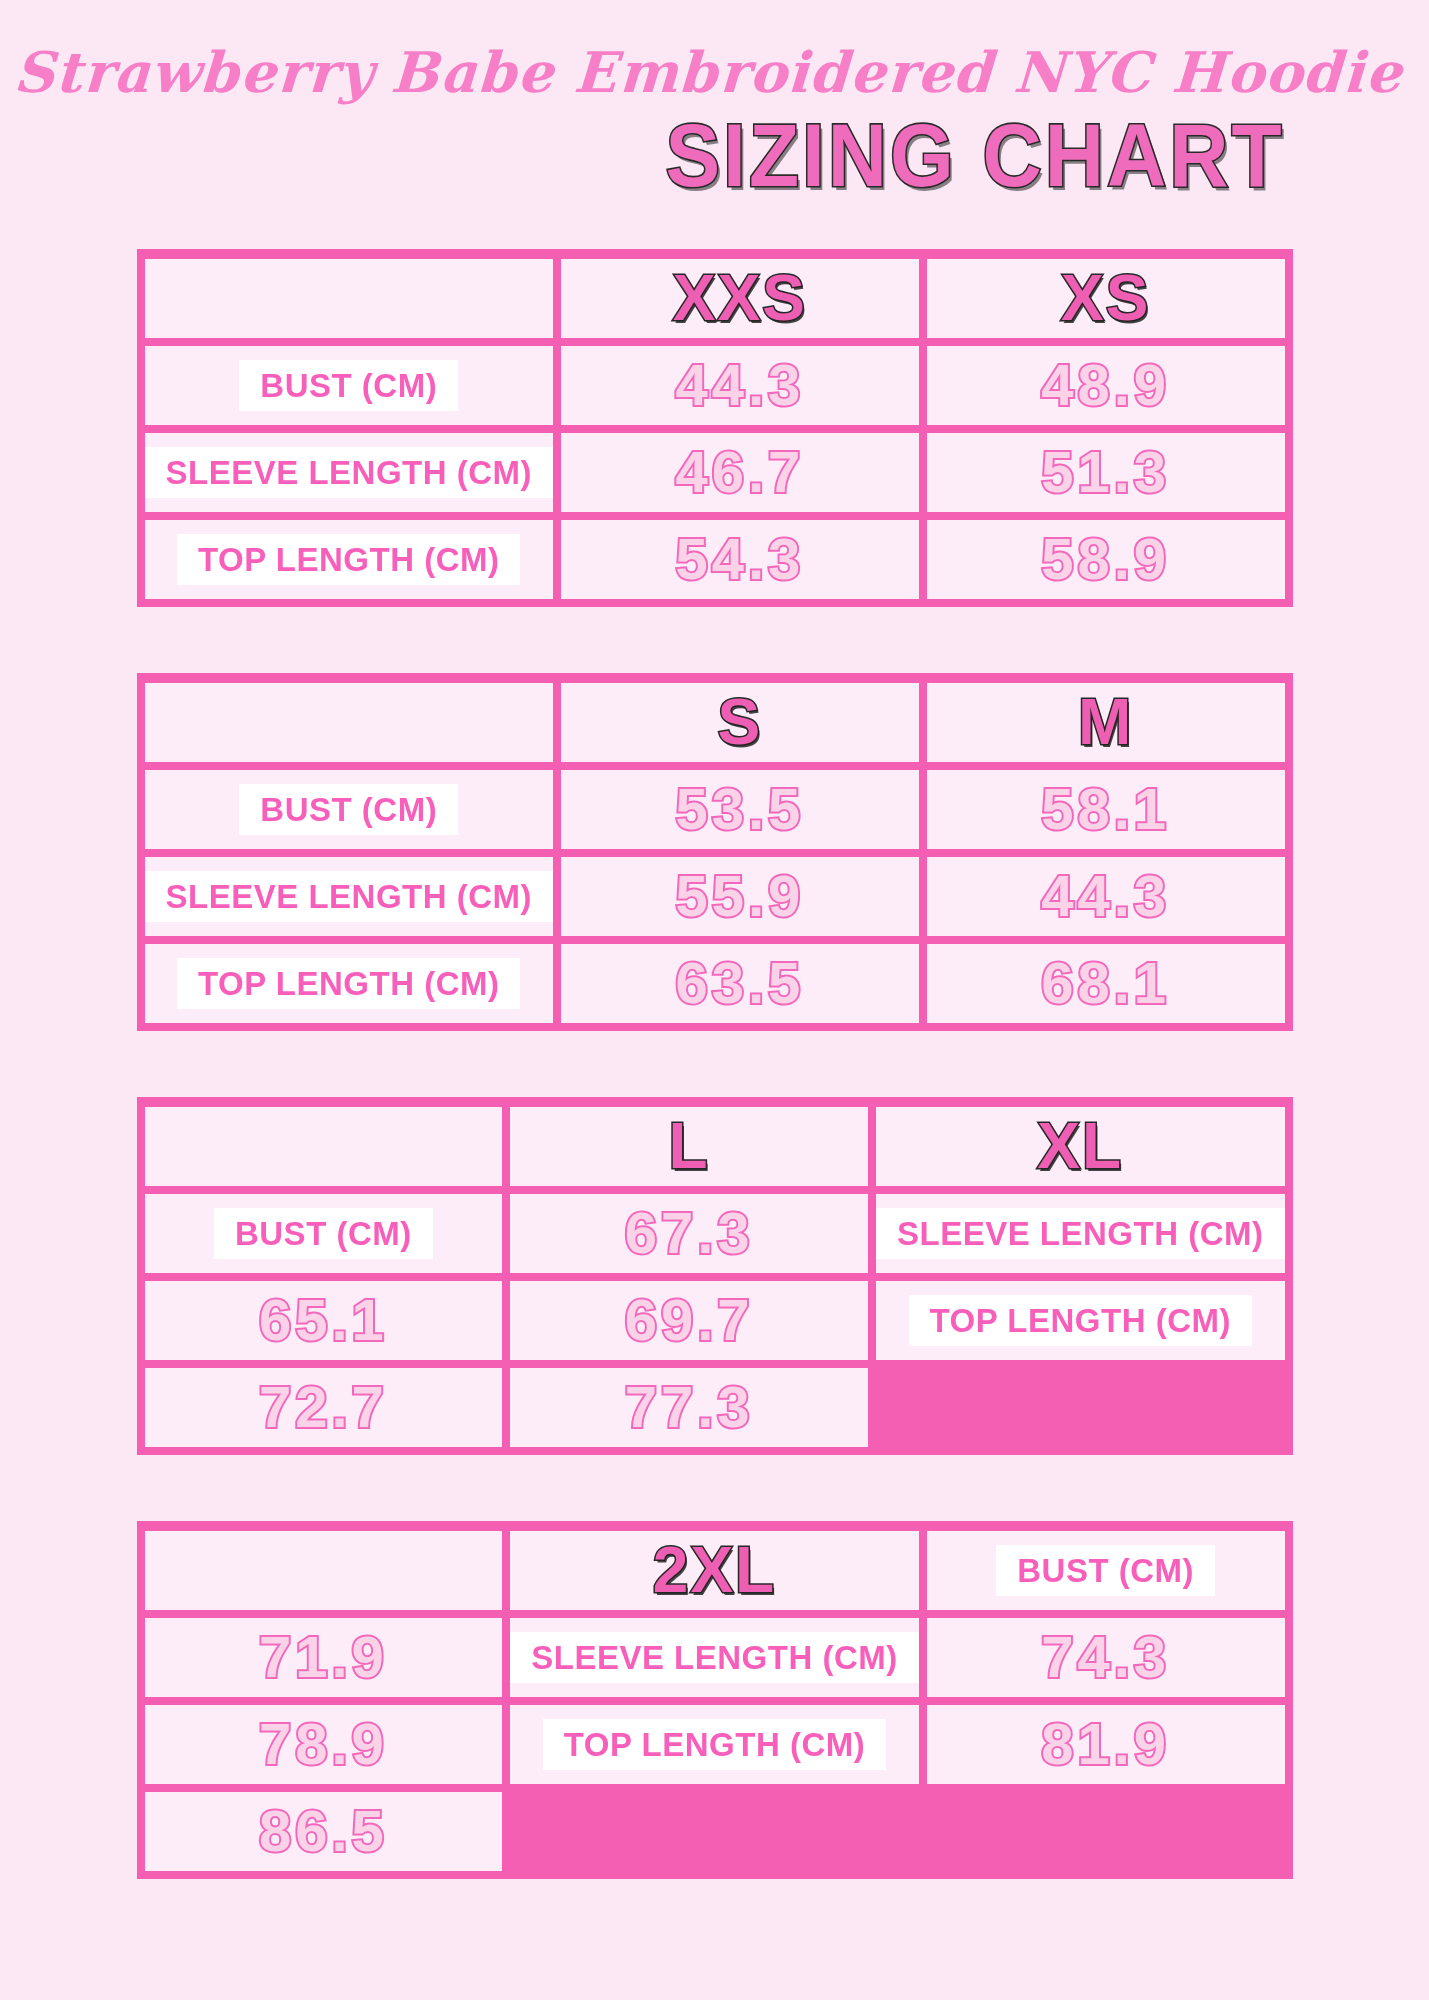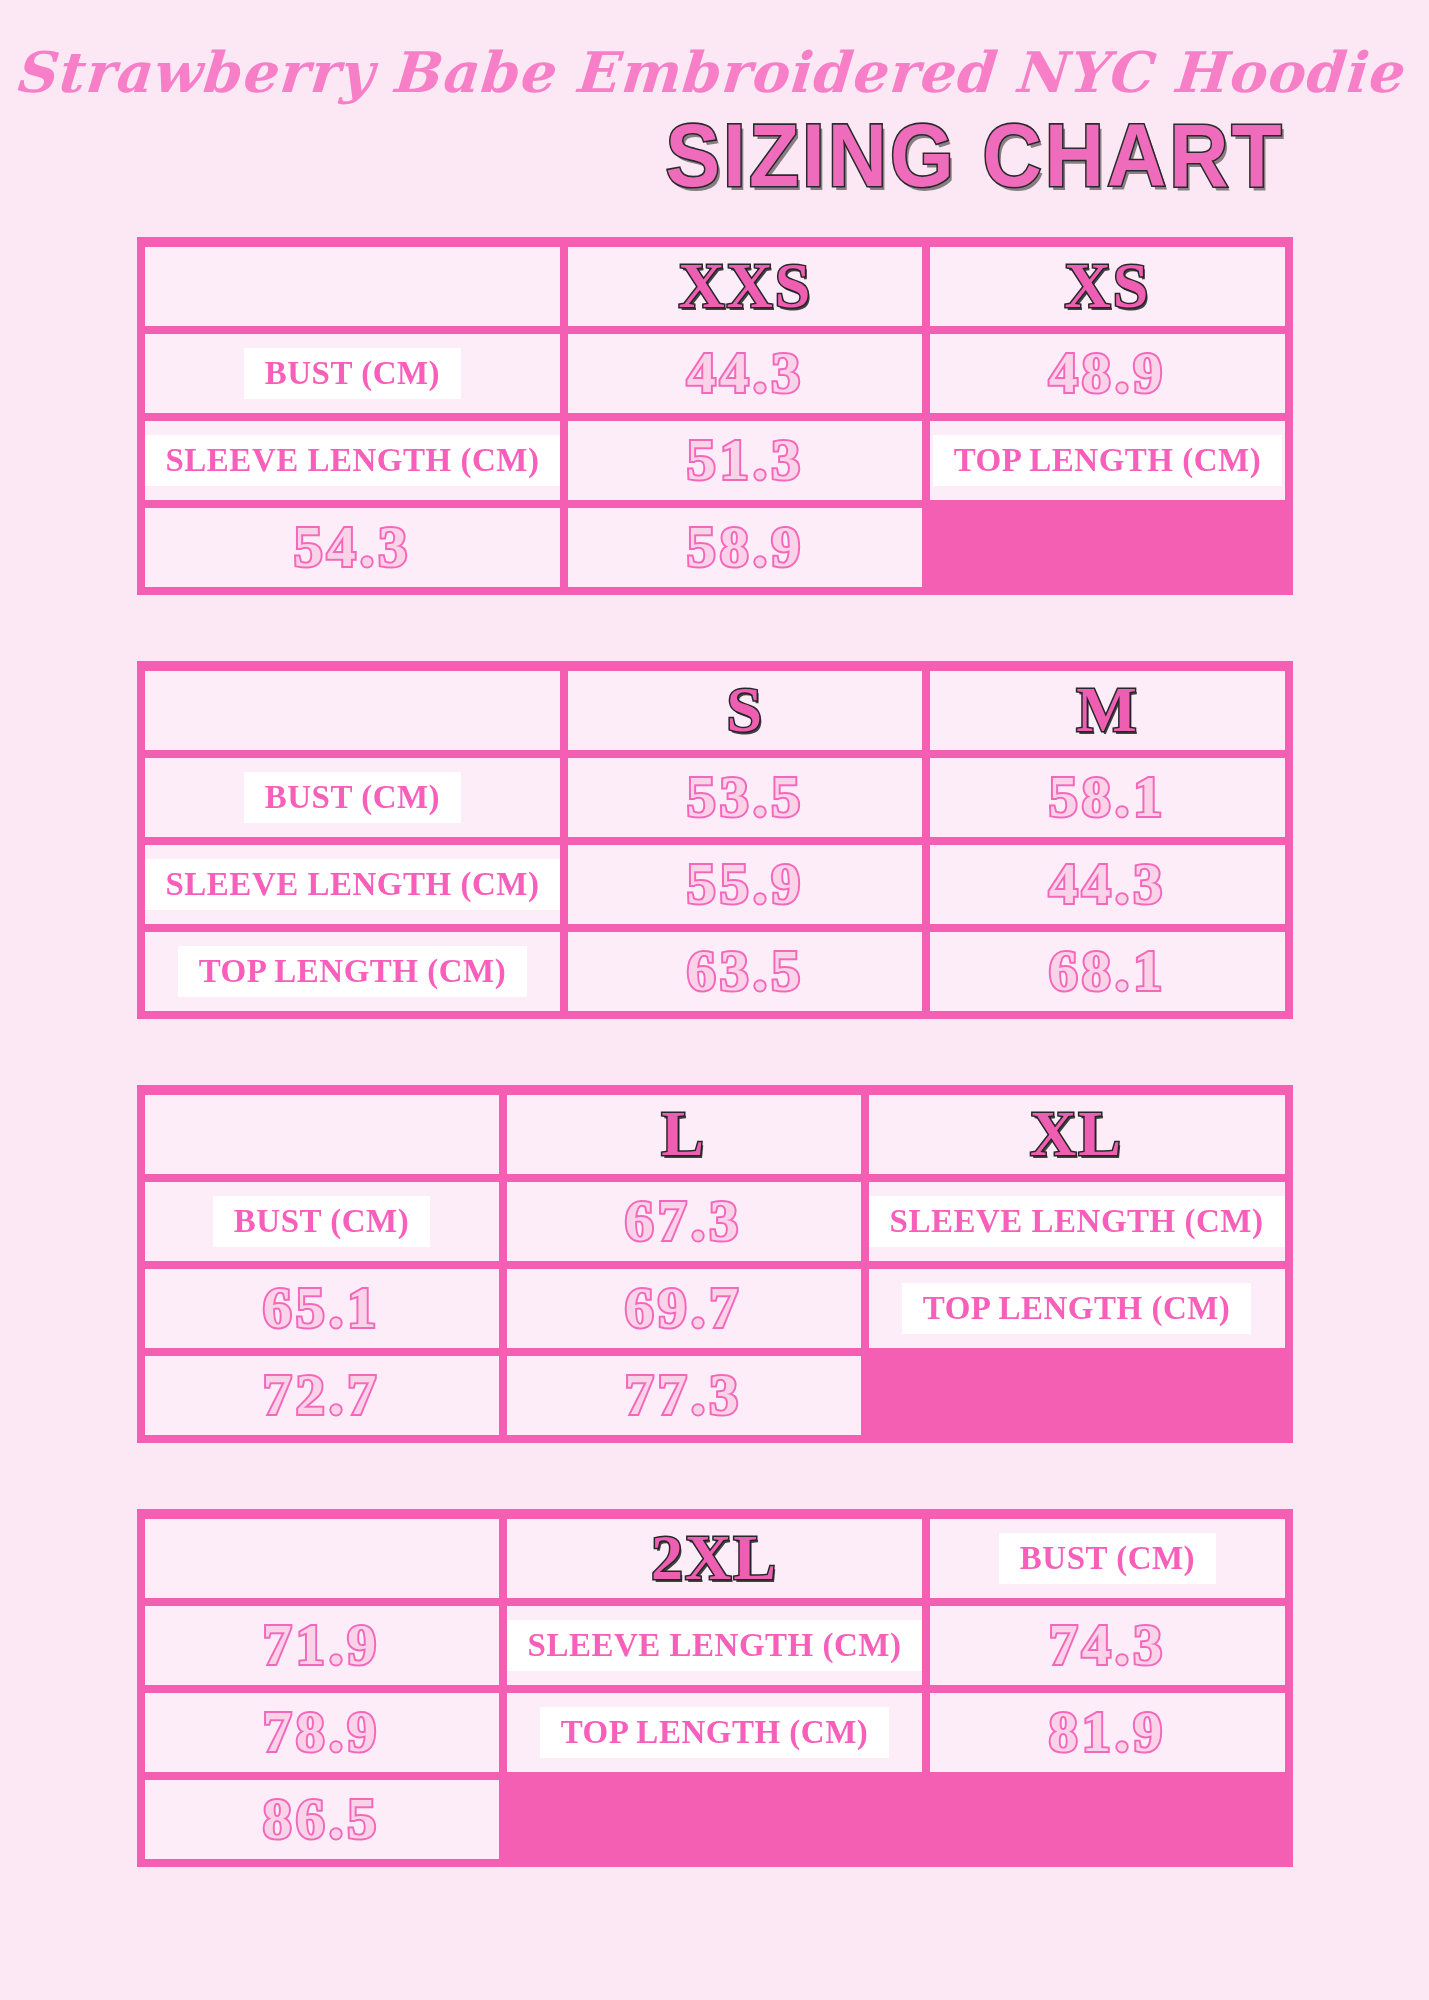--- a/index.html
+++ b/index.html
@@ -39,22 +39,21 @@
     color: #ef6cbd;
     letter-spacing: 3px;
     -webkit-text-stroke: 3px #2b2b2b;
     paint-order: stroke fill;
     text-shadow: 3px 4px 0 rgba(40,40,40,0.55);
     transform: scaleY(1.08);
     transform-origin: top;
     white-space: nowrap;
   }
   .tables {
-    margin-top: 44px;
-    font-family: Liberation Serif, serif;
+    margin-top: 56px;
   }
   .size-table {
     width: 1140px;
     margin: 0 auto 66px;
     display: grid;
     grid-template-columns: 1fr 1fr 1fr;
     grid-template-rows: 79px 79px 79px 79px;
     gap: 8px;
     background: #f55fb3;
     border: 8px solid #f55fb3;
@@ -127,20 +126,23 @@
           <span class="value-text">44.3</span>
         </div>
       <div class="cell">
           <span class="value-text">48.9</span>
         </div>
 
       <div class="cell">
           <span class="label-box">SLEEVE LENGTH (CM)</span>
         </div>
       <div class="cell">
+          <span class="value-text">46.7</span>
+        </div>
+      <div class="cell">
           <span class="value-text">51.3</span>
         </div>
 
       <div class="cell">
           <span class="label-box">TOP LENGTH (CM)</span>
         </div>
       <div class="cell">
           <span class="value-text">54.3</span>
         </div>
       <div class="cell">

